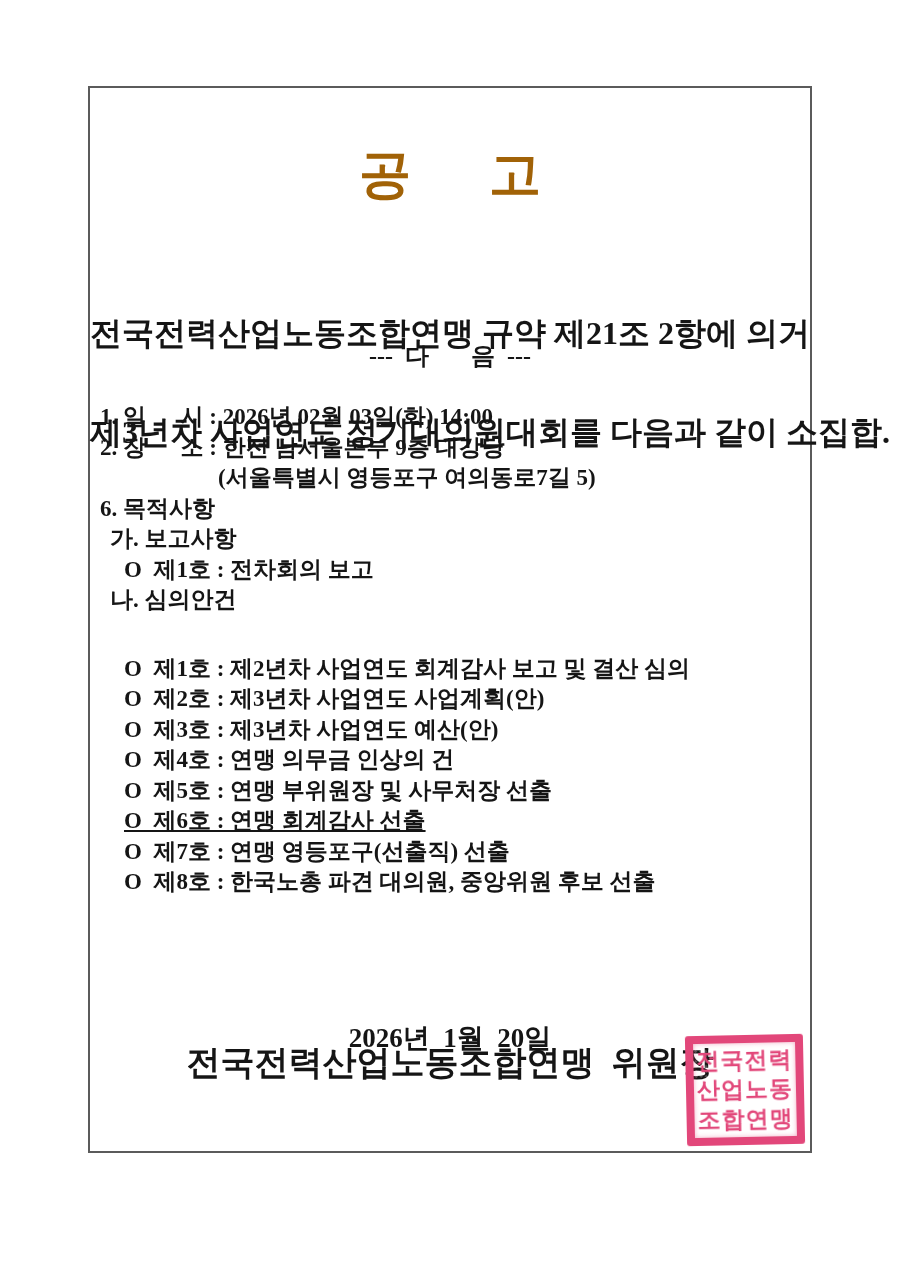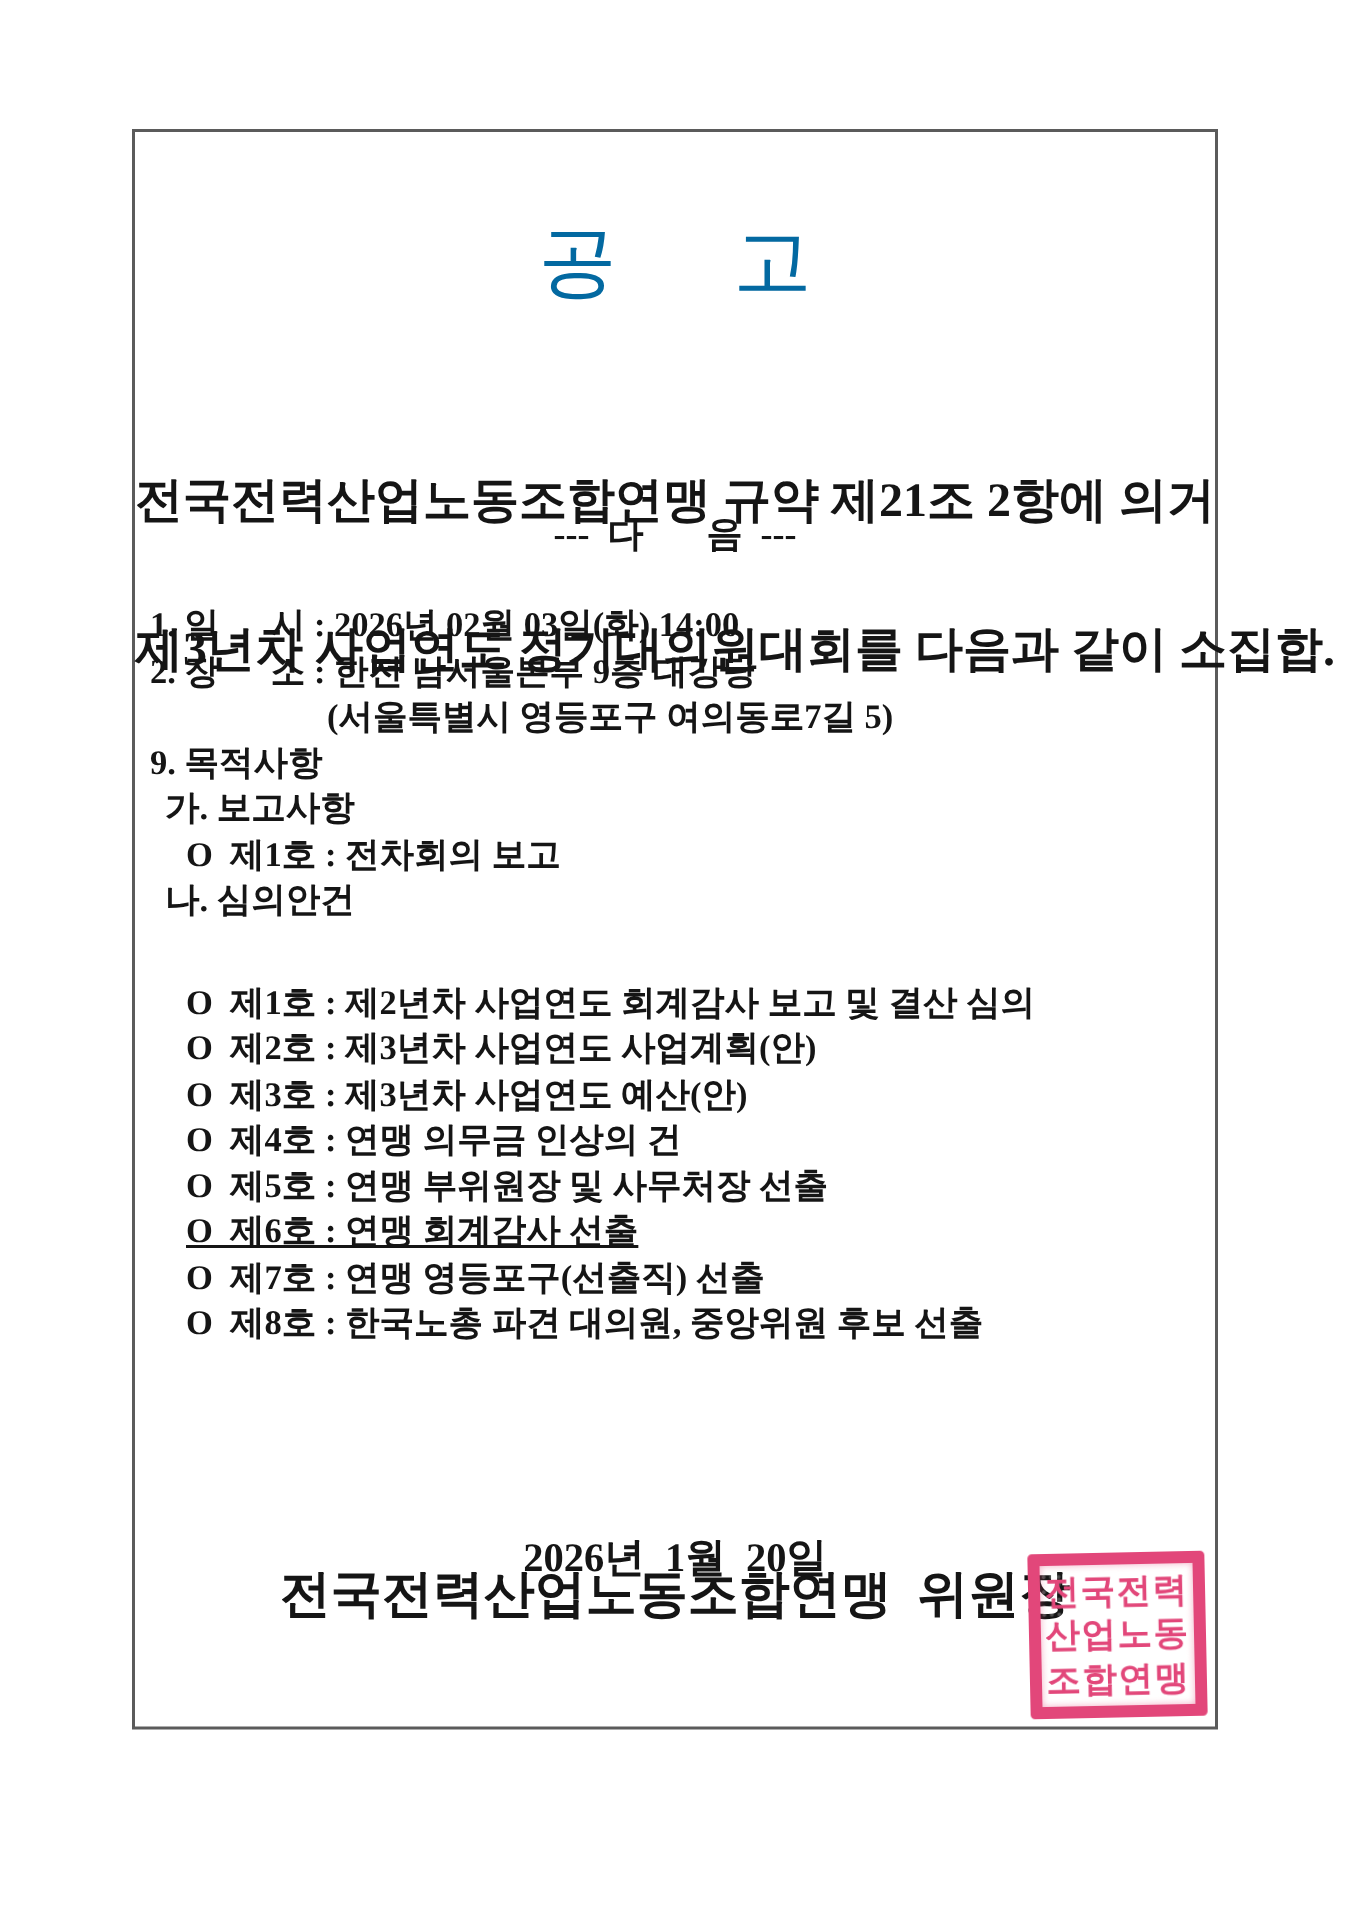--- a/index.html
+++ b/index.html
@@ -19,23 +19,23 @@
     position: absolute;
     left: 88px; top: 86px;
     width: 724px; height: 1067px;
     border: 2px solid #5b5b5b;
   }
   .doc-title {
     position: absolute;
     top: 52px; left: 0; width: 100%;
     text-align: center;
     font-size: 52px;
-    font-weight: normal;
+    font-weight: bold;
     white-space: pre;
-    color: #0369a1;
+    color: #a16207;
   }
   .intro {
     position: absolute;
     top: 163px; left: 0; width: 100%;
     text-align: center;
     font-size: 32px;
     font-weight: bold;
     line-height: 33px;
     white-space: pre;
   }
@@ -117,21 +117,21 @@
     <div class="separator">---  다       음  ---</div>
 
     <div class="body-list">
 
         <div class="line" style="padding-left: 0px;">1. 일      시 : 2026년 02월 03일(화) 14:00</div>
 
         <div class="line" style="padding-left: 0px;">2. 장      소 : 한전 남서울본부 9층 대강당</div>
 
         <div class="line" style="padding-left: 118px;">(서울특별시 영등포구 여의동로7길 5)</div>
 
-        <div class="line" style="padding-left: 0px;">9. 목적사항</div>
+        <div class="line" style="padding-left: 0px;">6. 목적사항</div>
 
         <div class="line" style="padding-left: 10px;">가. 보고사항</div>
 
         <div class="line" style="padding-left: 24px;">O  제1호 : 전차회의 보고</div>
 
 
         <div class="line" style="padding-left: 10px;">나. 심의안건</div>
 
         <div class="line" style="padding-left: 24px; margin-top: 38px;">O  제1호 : 제2년차 사업연도 회계감사 보고 및 결산 심의</div>
 

